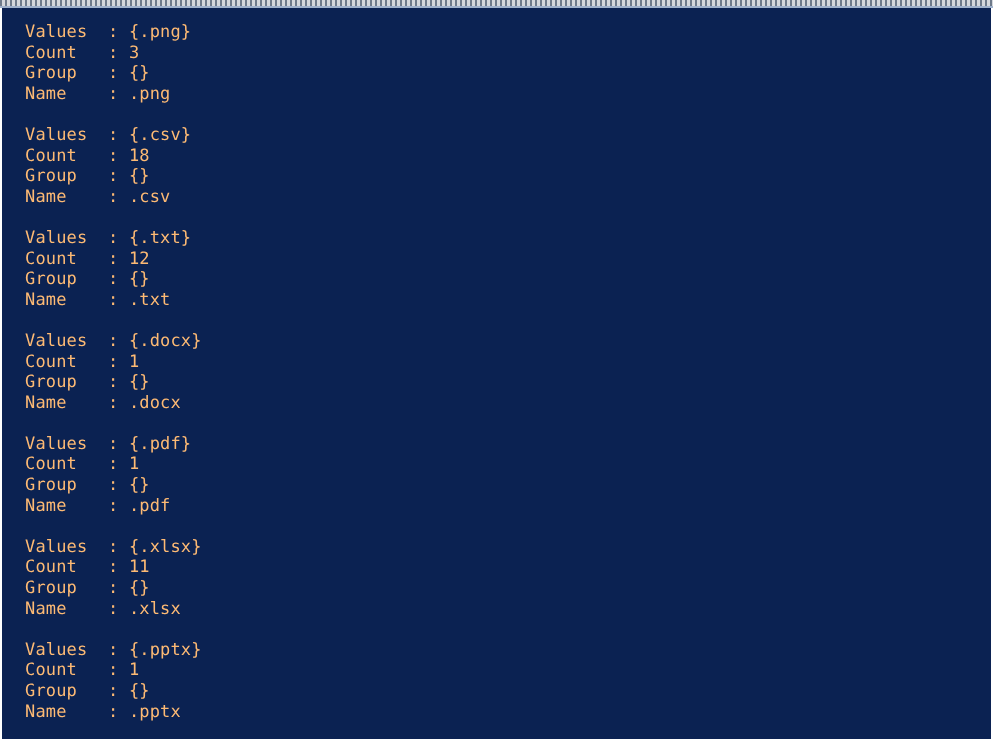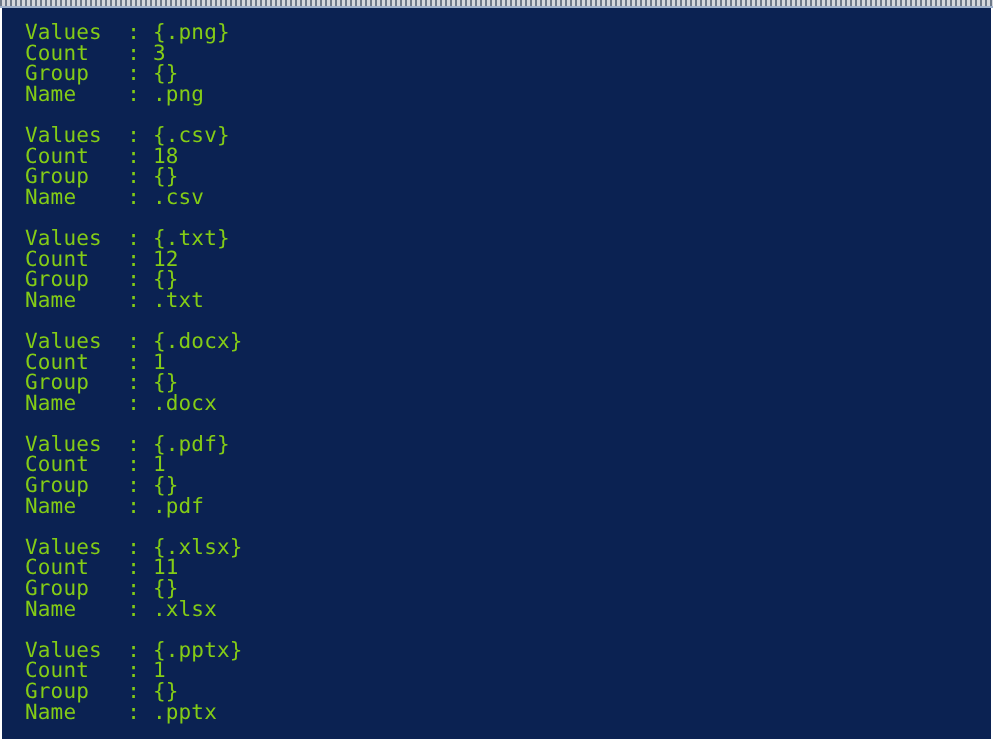--- a/index.html
+++ b/index.html
@@ -55,23 +55,23 @@
     width: 989px;
     height: 731px;
     background: #0b2252;
     overflow: hidden;
   }
 
   #console-text {
     position: absolute;
     left: 23px;
     top: 14px;
-    color: #84cc16;
+    color: #fdba74;
     font-family: "DejaVu Sans Mono", "Liberation Mono", monospace;
-    font-size: 21px;
+    font-size: 17px;
     line-height: 20.6px;
     letter-spacing: 0.15px;
     white-space: pre;
     -webkit-font-smoothing: none;
     text-rendering: geometricPrecision;
   }
 
   .record-block {
     margin: 0;
     padding: 0;

